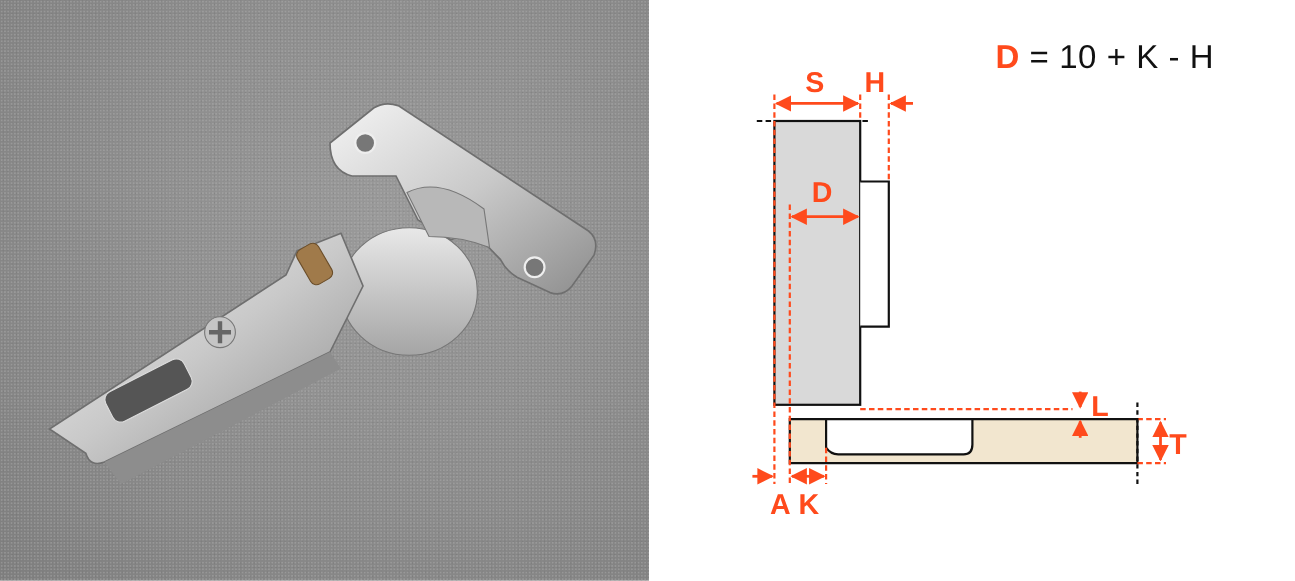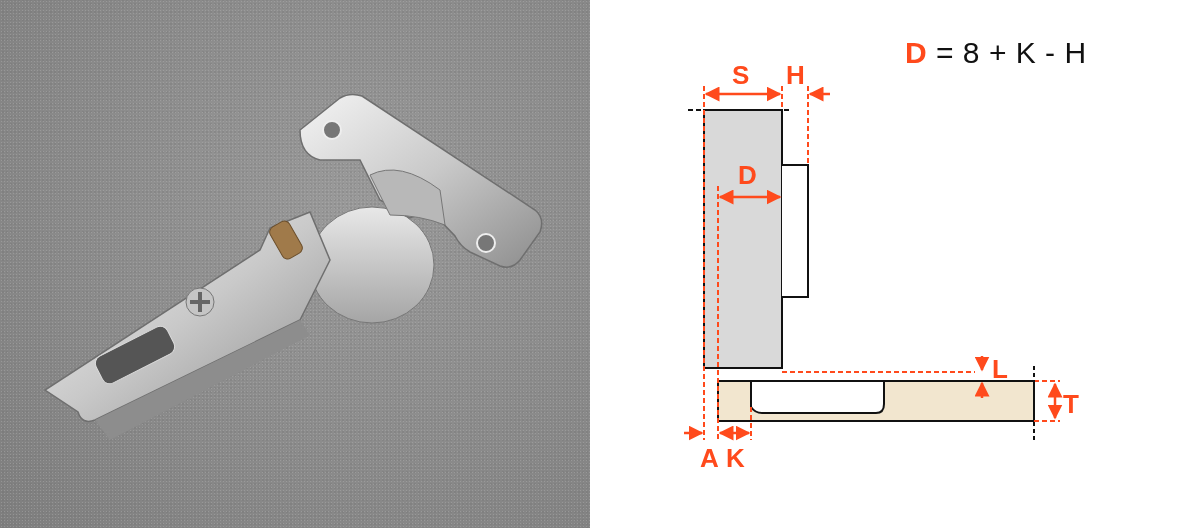--- a/index.html
+++ b/index.html
@@ -90,21 +90,21 @@
       <line x1="720" y1="433" x2="749" y2="433" marker-start="url(#ah)" marker-end="url(#ah)"></line>
       <line x1="982" y1="356" x2="982" y2="370" marker-end="url(#ah)"></line>
       <line x1="982" y1="398" x2="982" y2="383" marker-end="url(#ah)"></line>
       <line x1="1055" y1="384" x2="1055" y2="418" marker-start="url(#ah)" marker-end="url(#ah)"></line>
     </g>
   </svg>
 </div>
 
 <div id="formula">
   <span class="d">D</span>
-  <span>= 8 + K - H</span>
+  <span>= 10 + K - H</span>
 </div>
 
 <div class="lbl" style="left:732px;top:60px">S</div>
 <div class="lbl" style="left:786px;top:60px">H</div>
 <div class="lbl" style="left:738px;top:160px">D</div>
 <div class="lbl" style="left:700px;top:443px">A</div>
 <div class="lbl" style="left:726px;top:443px">K</div>
 <div class="lbl" style="left:992px;top:354px">L</div>
 <div class="lbl" style="left:1063px;top:389px">T</div>
 

